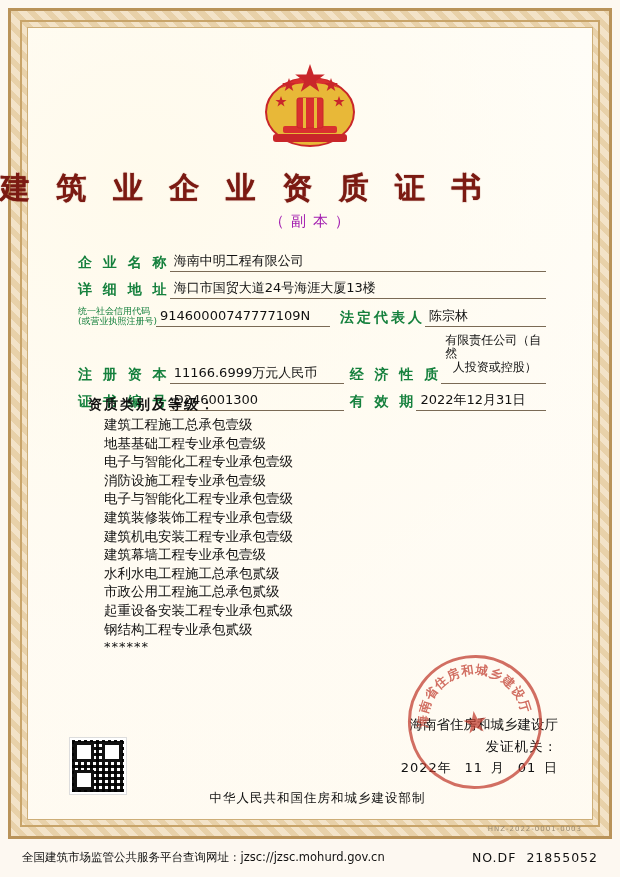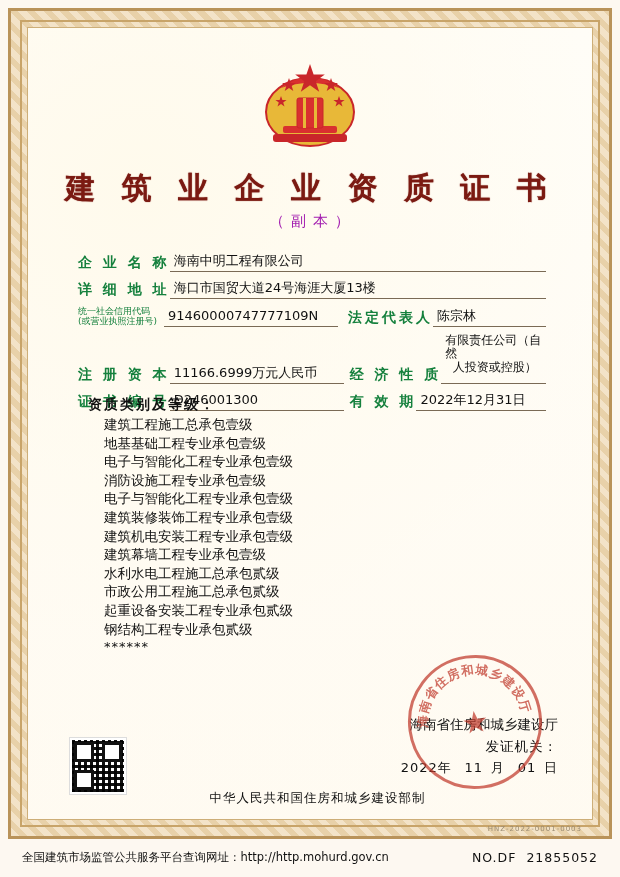--- a/index.html
+++ b/index.html
@@ -38,21 +38,21 @@
   }
   
   .emblem{
     position:absolute;left:0;right:0;top:48px;
     display:flex;justify-content:center;
   }
   .emblem svg{display:block;}
   
   .title{
     position:absolute;left:0;right:0;top:168px;
-    text-align:center;
+    text-align:left;
     font-family:"DejaVu Sans","Liberation Sans",sans-serif;
     font-size:30px;
     font-weight:bold;
     letter-spacing:8px;
     color:#7b1a12;
     text-shadow:0 0 1px #7b1a12;
   }
   .subtitle{
     position:absolute;left:0;right:0;top:212px;
     text-align:center;font-size:15px;color:#a21caf;letter-spacing:1px;
@@ -210,21 +210,21 @@
     <div class="row">
       <span class="lbl">详 细 地 址</span>
       <span class="val">海口市国贸大道24号海涯大厦13楼</span>
     </div>
 
     <div class="row">
       <span class="lbl small">
         <span>统一社会信用代码</span><br>
         <span>(或营业执照注册号)</span>
       </span>
-      <span class="val" style="flex:0 0 168px;margin-left:8px;">91460000747777109N</span>
+      <span class="val" style="flex:0 0 168px;">91460000747777109N</span>
       <span class="lbl" style="margin-left:10px;">法定代表人</span>
       <span class="val">陈宗林</span>
     </div>
 
     <div class="row">
       <span class="lbl">注 册 资 本</span>
       <span class="val" style="flex:0 0 168px;">11166.6999万元人民币</span>
       <span class="lbl" style="margin-left:6px;">经 济 性 质</span>
       <span class="two-line-val">
         <span>有限责任公司（自然</span>
@@ -285,20 +285,20 @@
       </text>
     </svg>
     <span class="star">★</span>
   </div>
 
   <div class="ministry">中华人民共和国住房和城乡建设部制</div>
 
   <div class="micro">HNZ-2022-0001-0003</div>
 
   <div class="footer">
-    <span>全国建筑市场监管公共服务平台查询网址：http://http.mohurd.gov.cn</span>
+    <span>全国建筑市场监管公共服务平台查询网址：jzsc://jzsc.mohurd.gov.cn</span>
     <span class="code">
       <span>NO.DF</span>
       &nbsp;<span>21855052</span>
     </span>
   </div>
 
 </div>
 
 </body></html>

